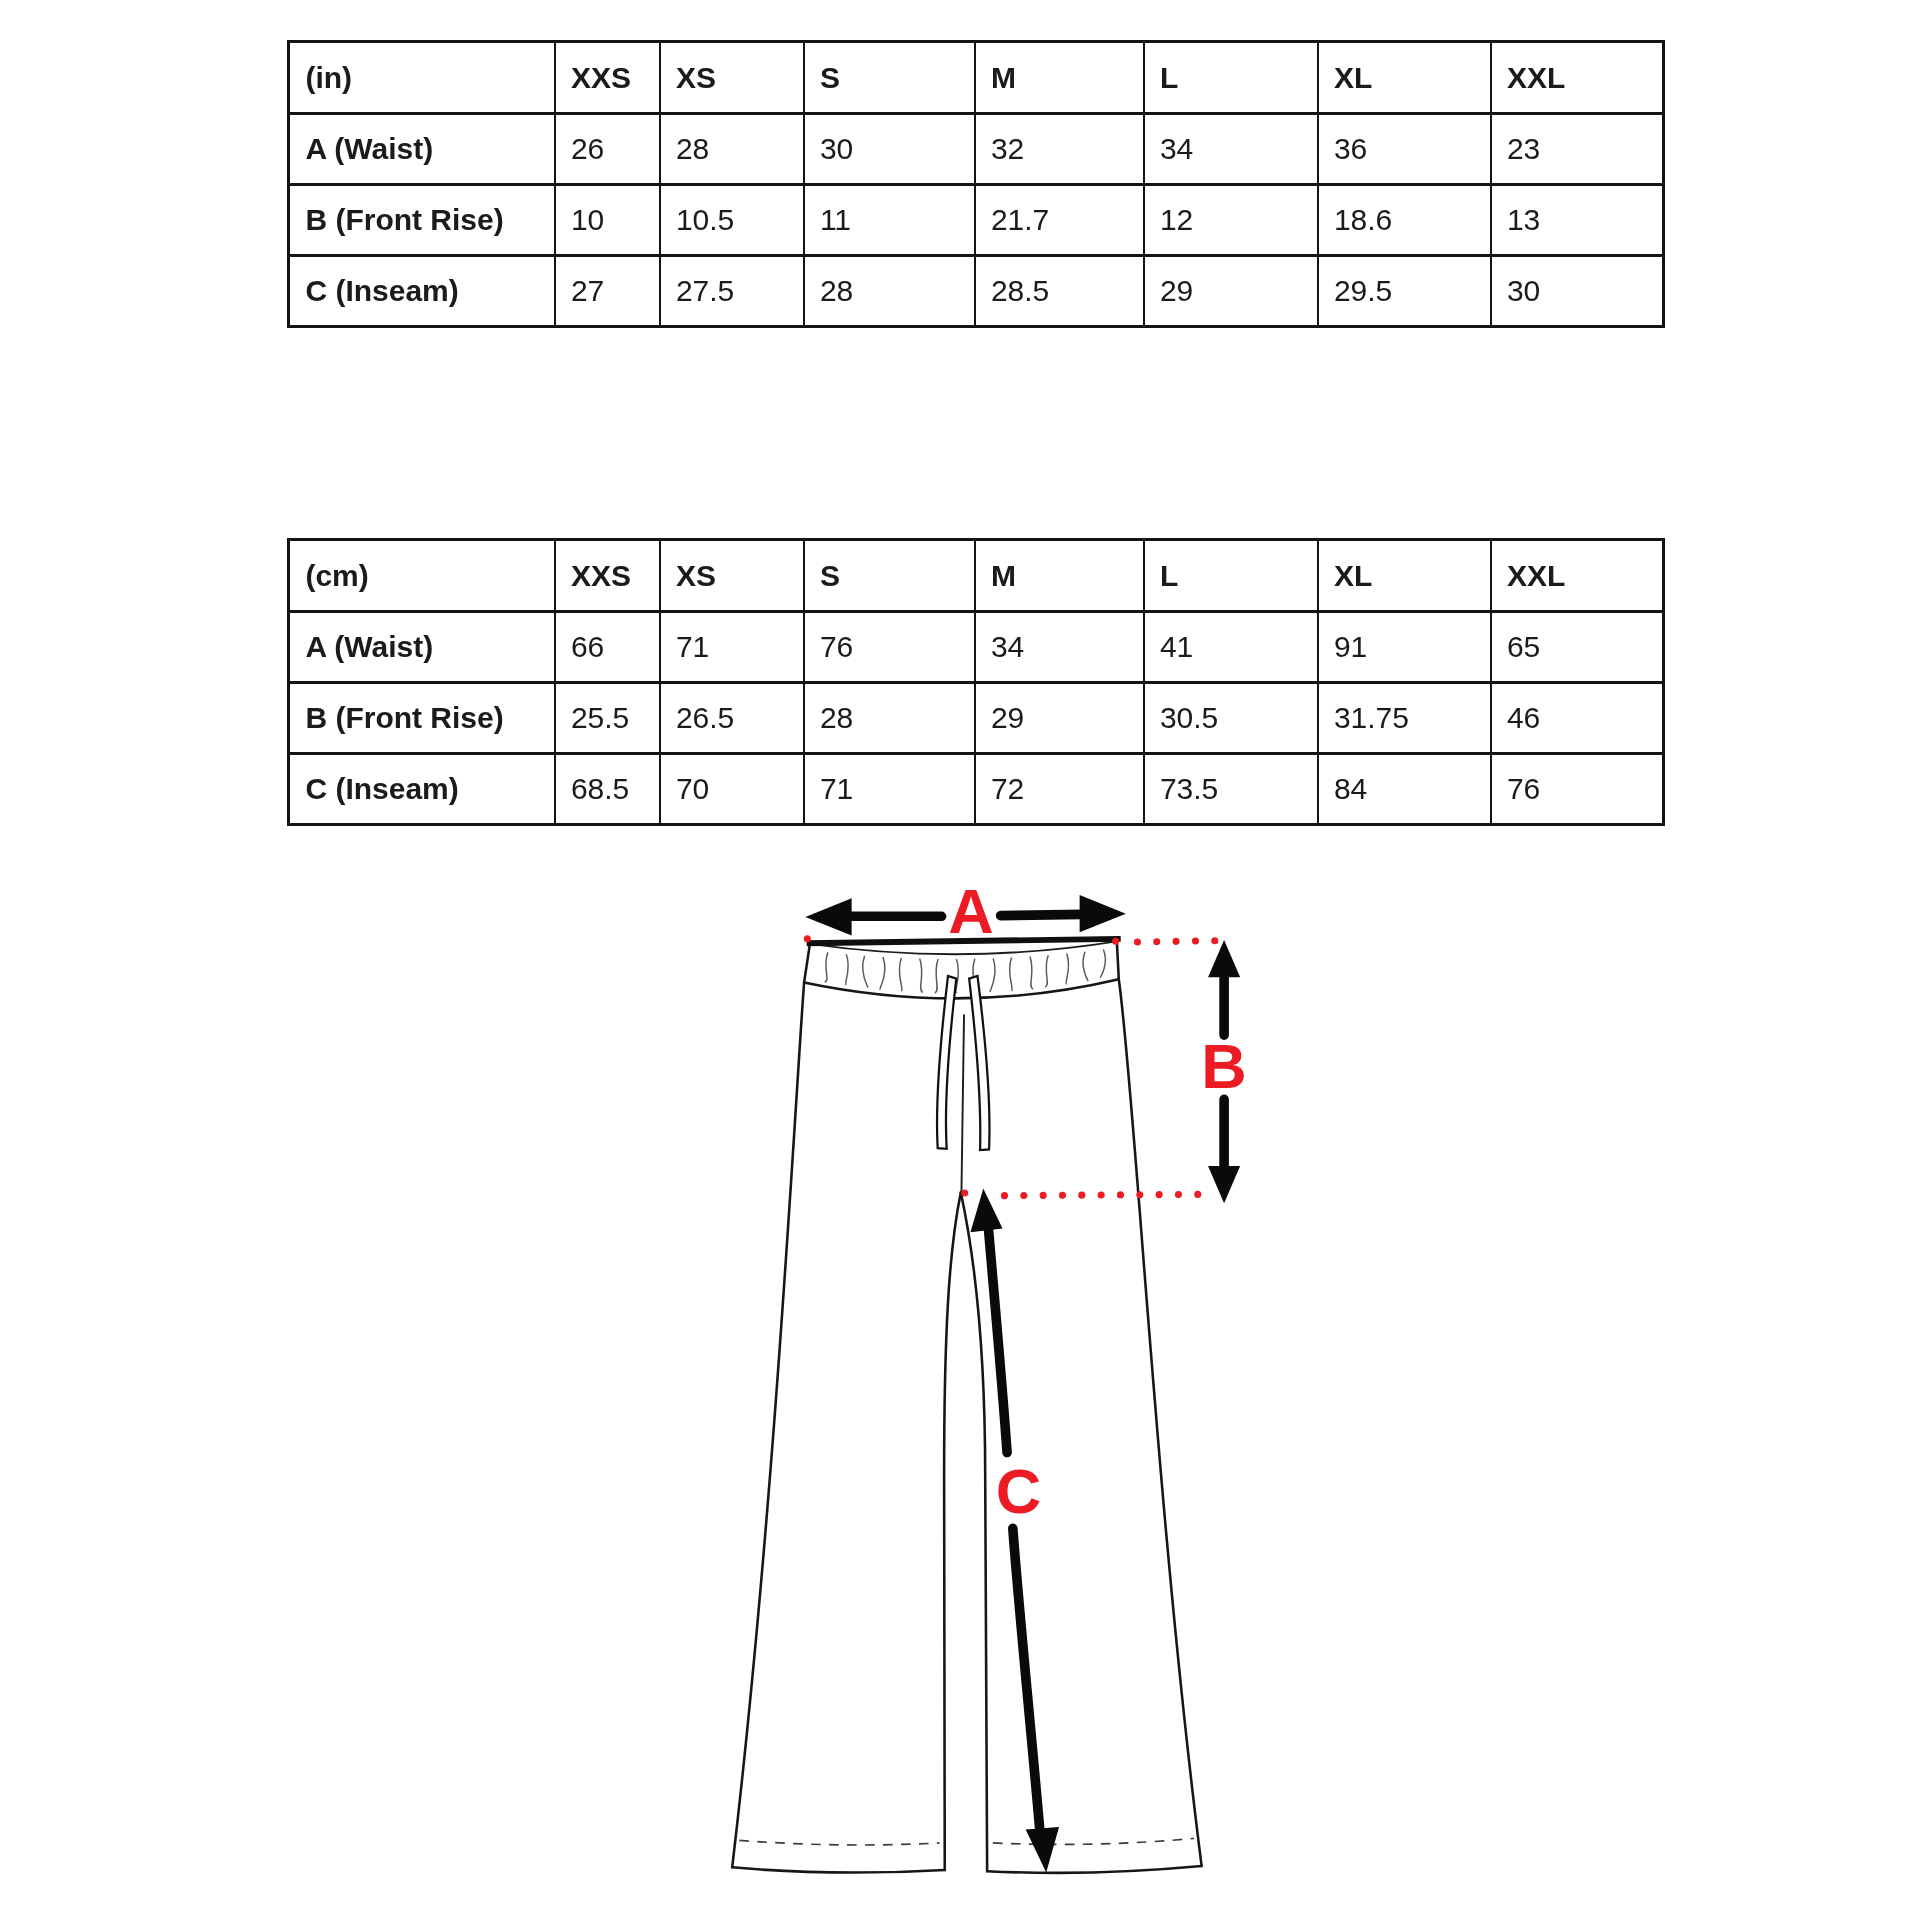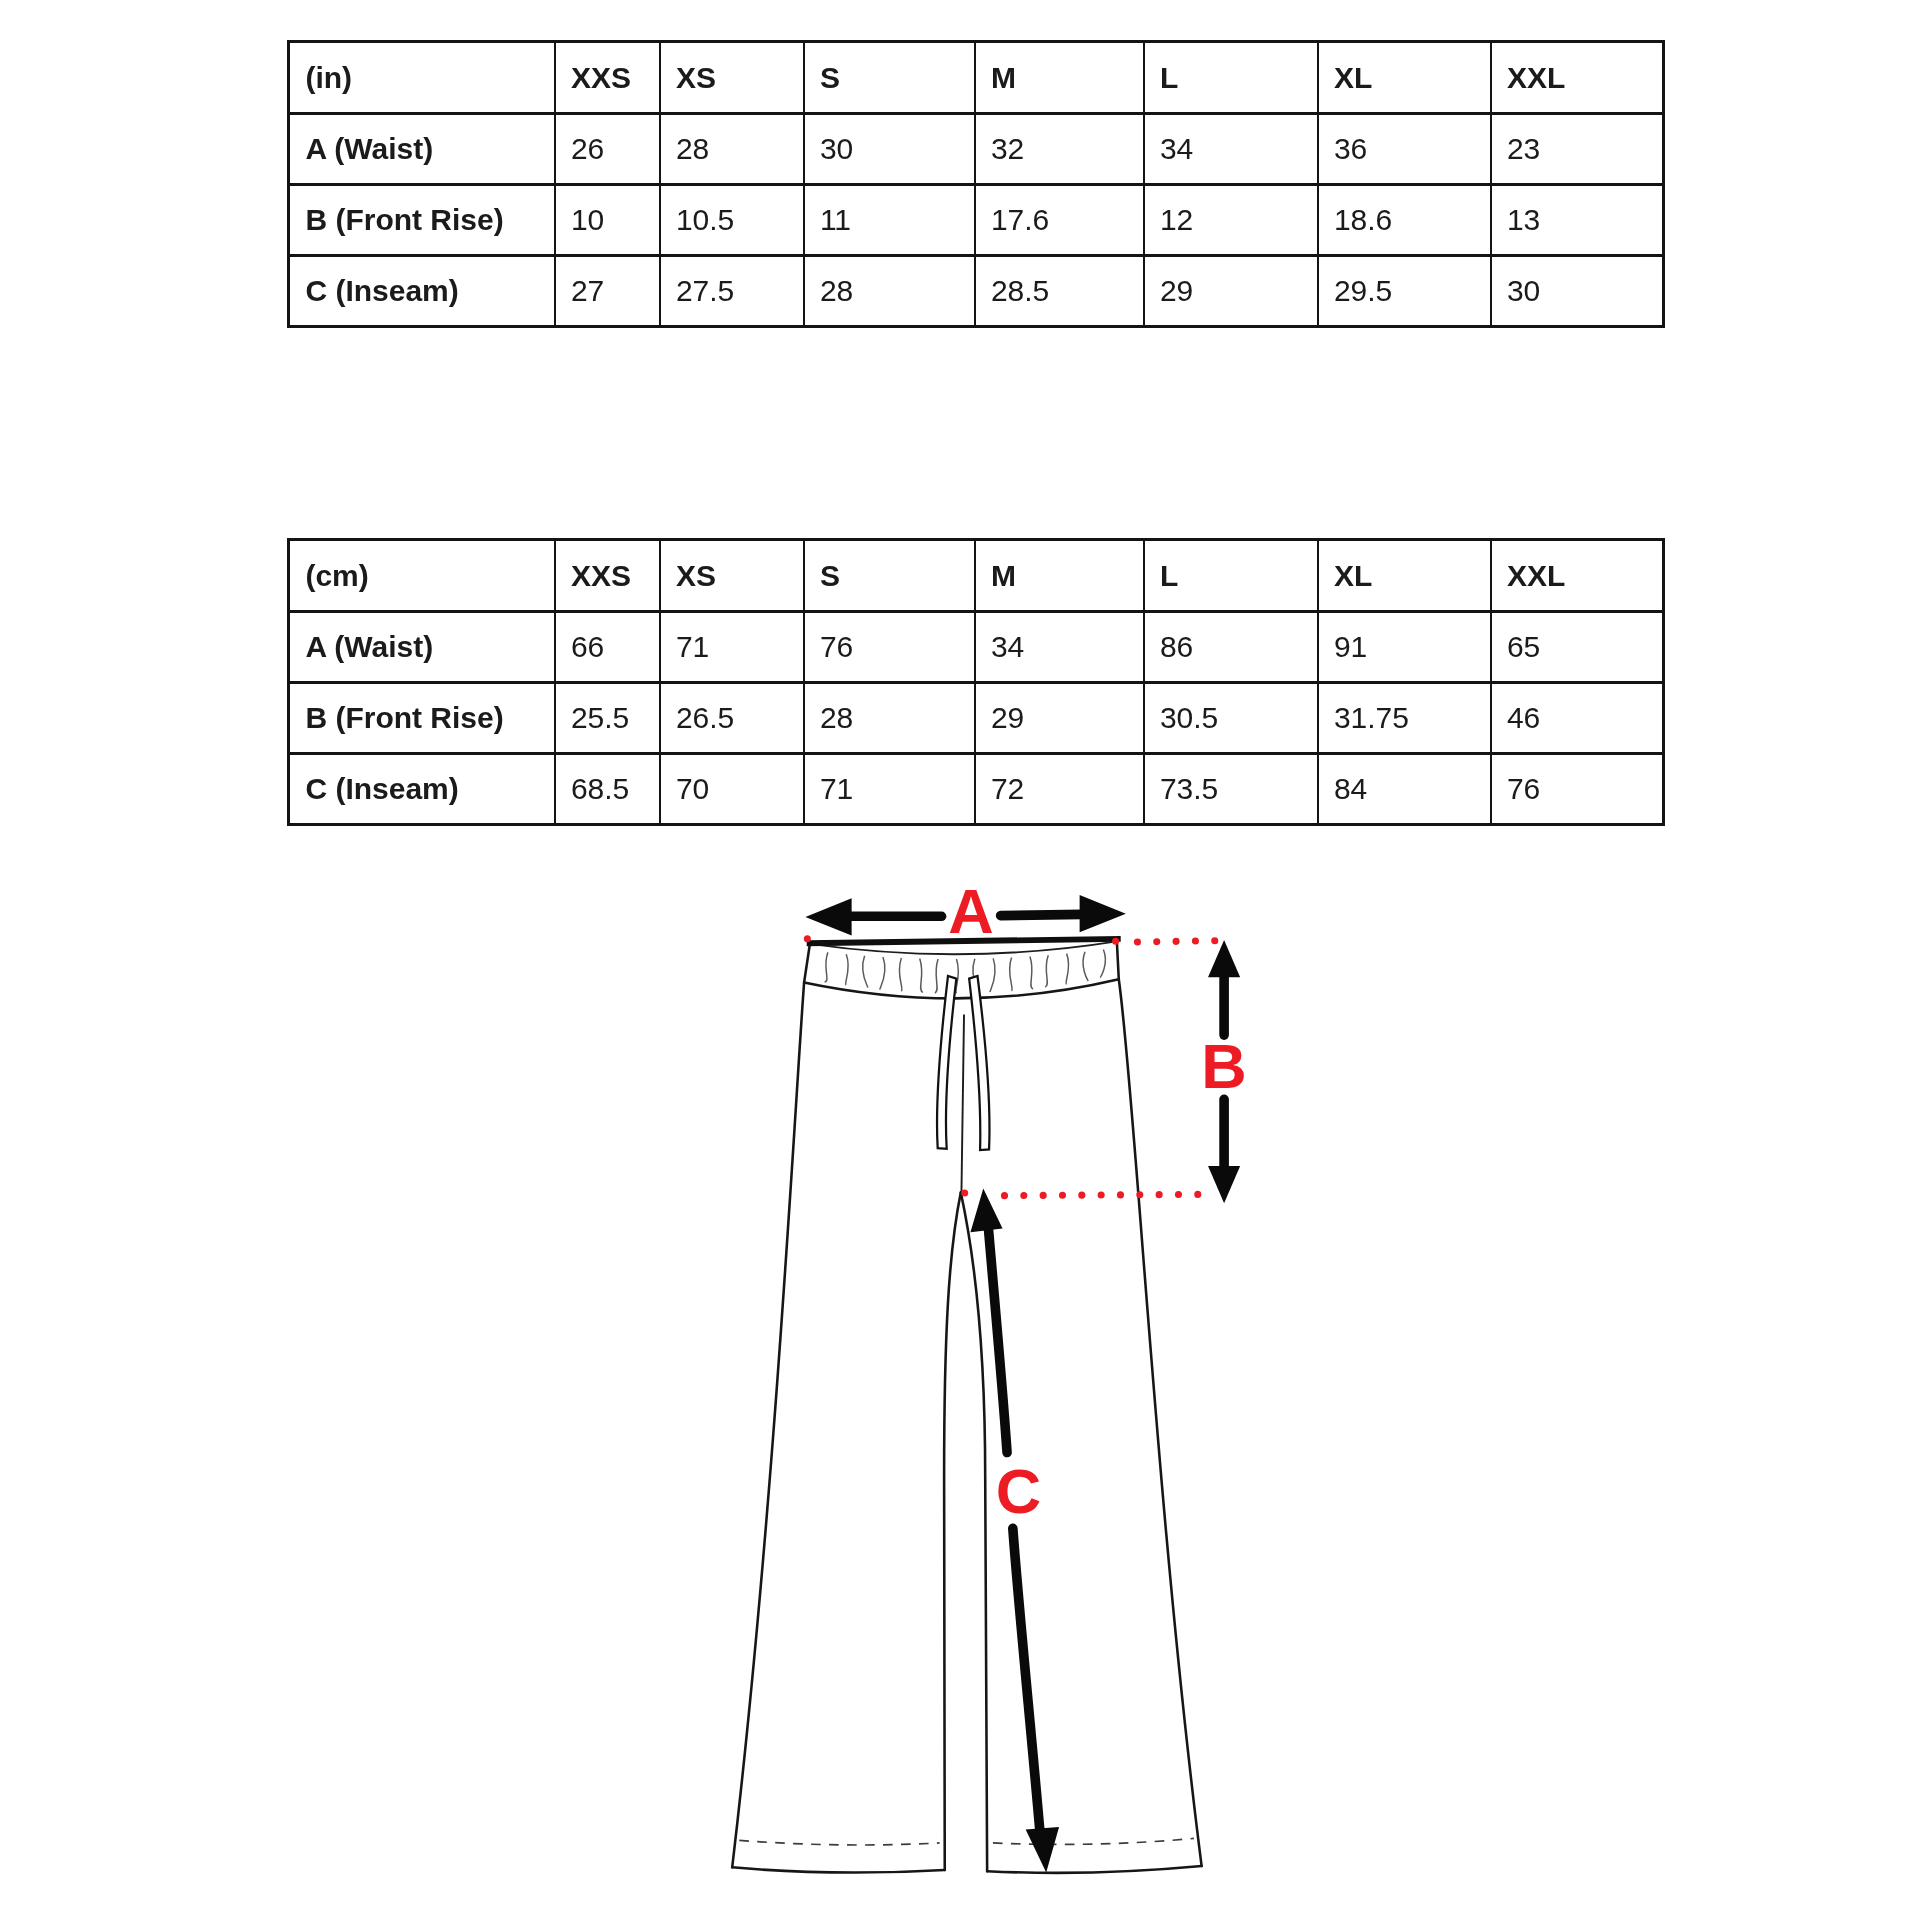--- a/index.html
+++ b/index.html
@@ -65,21 +65,21 @@
       <td>32</td>
       <td>34</td>
       <td>36</td>
       <td>23</td>
     </tr>
     <tr>
       <td class="rowlabel">B (Front Rise)</td>
       <td>10</td>
       <td>10.5</td>
       <td>11</td>
-      <td>17.6</td>
+      <td>21.7</td>
       <td>12</td>
       <td>18.6</td>
       <td>13</td>
     </tr>
     <tr>
       <td class="rowlabel">C (Inseam)</td>
       <td>27</td>
       <td>27.5</td>
       <td>28</td>
       <td>28.5</td>
@@ -111,21 +111,21 @@
       <td>L</td>
       <td>XL</td>
       <td>XXL</td>
     </tr>
     <tr>
       <td class="rowlabel">A (Waist)</td>
       <td>66</td>
       <td>71</td>
       <td>76</td>
       <td>34</td>
-      <td>86</td>
+      <td>41</td>
       <td>91</td>
       <td>65</td>
     </tr>
     <tr>
       <td class="rowlabel">B (Front Rise)</td>
       <td>25.5</td>
       <td>26.5</td>
       <td>28</td>
       <td>29</td>
       <td>30.5</td>

